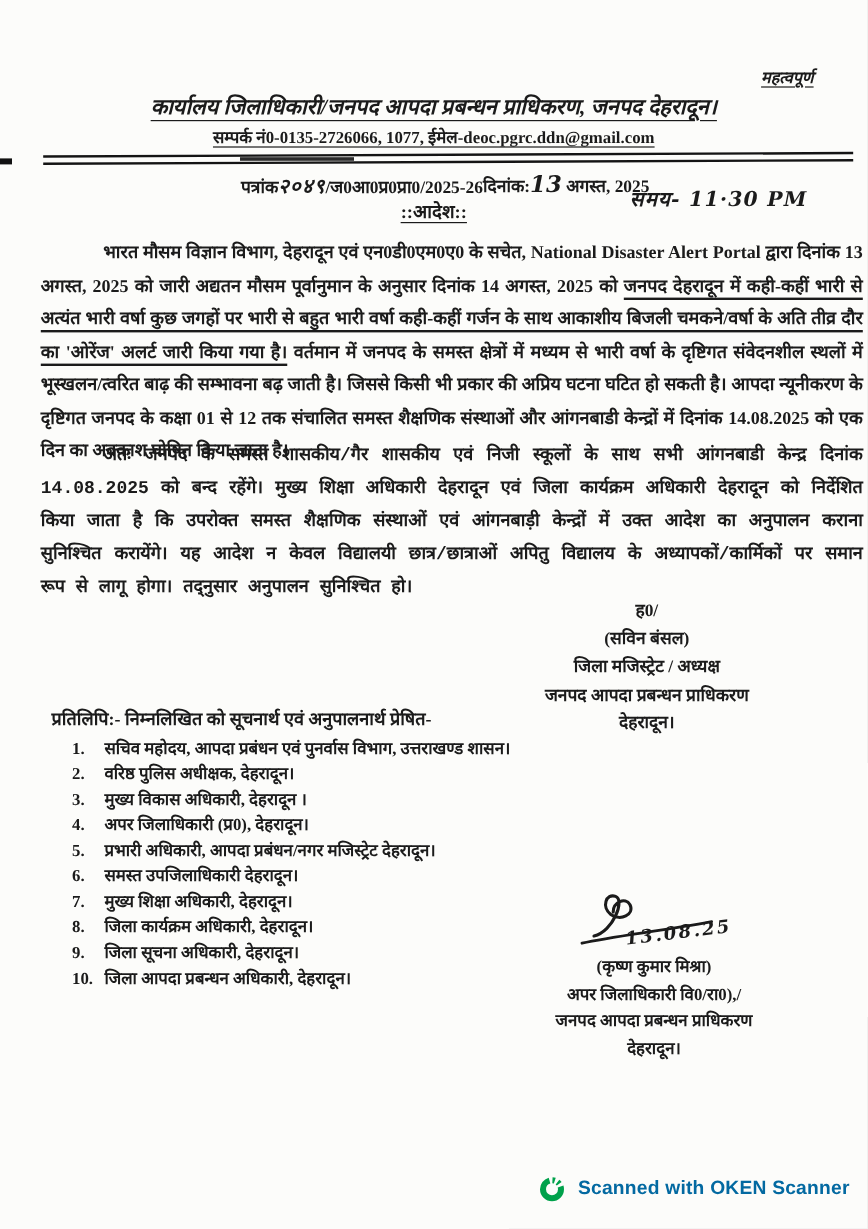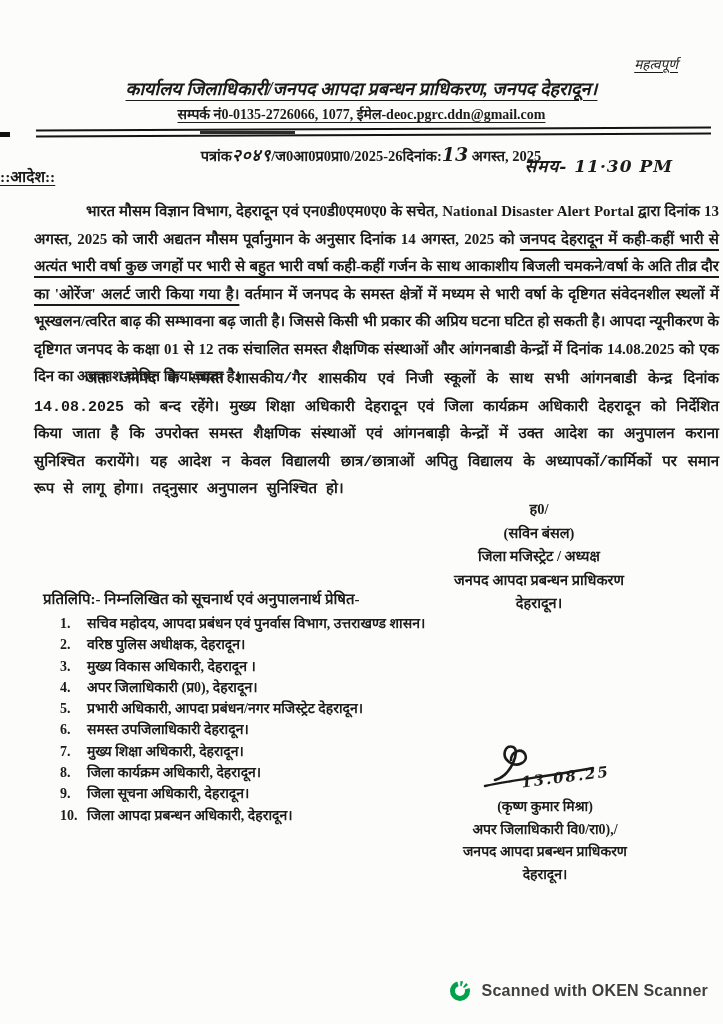--- a/index.html
+++ b/index.html
@@ -11,21 +11,21 @@
     background:#fcfcfa;
     color:#1b1b1b;
     font-family:"Liberation Serif","DejaVu Serif",serif;
     overflow:hidden;
   }
   .dev { font-weight:700; }
   .und { text-decoration:underline; text-underline-offset:4px; text-decoration-thickness:1.5px; }
 
   .important-note{
     position:absolute; top:55px; right:45px;
-    font-size:13.5px; font-weight:400; font-style:italic;
+    font-size:13.5px; font-weight:700; font-style:italic;
     text-decoration:underline; text-underline-offset:3px;
   }
   .office-line{
     position:absolute; top:76px; left:0; width:100%;
     text-align:center; font-size:18px; font-weight:700; font-style:italic;
     text-decoration:underline; text-underline-offset:5px;
   }
   .contact-line{
     position:absolute; top:104px; left:0; width:100%;
     text-align:center; font-size:14px; font-weight:700; 
@@ -47,21 +47,21 @@
   }
   .hand{
     font-family:"DejaVu Serif","Liberation Serif",serif;
     font-style:italic; font-weight:700;
   }
   .ref-number{ font-size:17px; letter-spacing:1px; }
   .date-day{ font-size:19px; }
 
   .order-heading{
     position:absolute; top:165px; left:0; width:100%;
-    text-align:left; font-size:15.5px; font-weight:700;
+    text-align:center; font-size:15.5px; font-weight:700;
     text-decoration:underline; text-underline-offset:3px;
   }
   .time-note{
     position:absolute; top:154px; right:50px;
     font-size:17px; letter-spacing:1px;
   }
 
   .para{
     position:absolute; left:34px; right:4px;
     text-align:justify; font-size:15px; line-height:27.5px;
@@ -88,21 +88,21 @@
   .copies-list{ margin-left:27px; }
   .copy-row{ display:flex; font-size:14px; line-height:21.3px; }
   .copy-num{ width:27px; flex:none; }
   .copy-text{ flex:1; }
 
   .scanner-badge{
     position:absolute; top:979px; right:15px;
     display:flex; align-items:center; gap:9px;
     font-family:"Liberation Sans","DejaVu Sans",sans-serif;
   }
-  .scanner-text{ font-size:16px; font-weight:700; color:#404040; letter-spacing:0.2px; }
+  .scanner-text{ font-size:16px; font-weight:700; color:#0369a1; letter-spacing:0.2px; }
 </style>
 </head>
 <body>
 
 <div class="page">
 
   <div class="important-note">महत्वपूर्ण</div>
 
   <div class="office-line">कार्यालय जिलाधिकारी/जनपद आपदा प्रबन्धन प्राधिकरण, जनपद देहरादून।</div>
 

